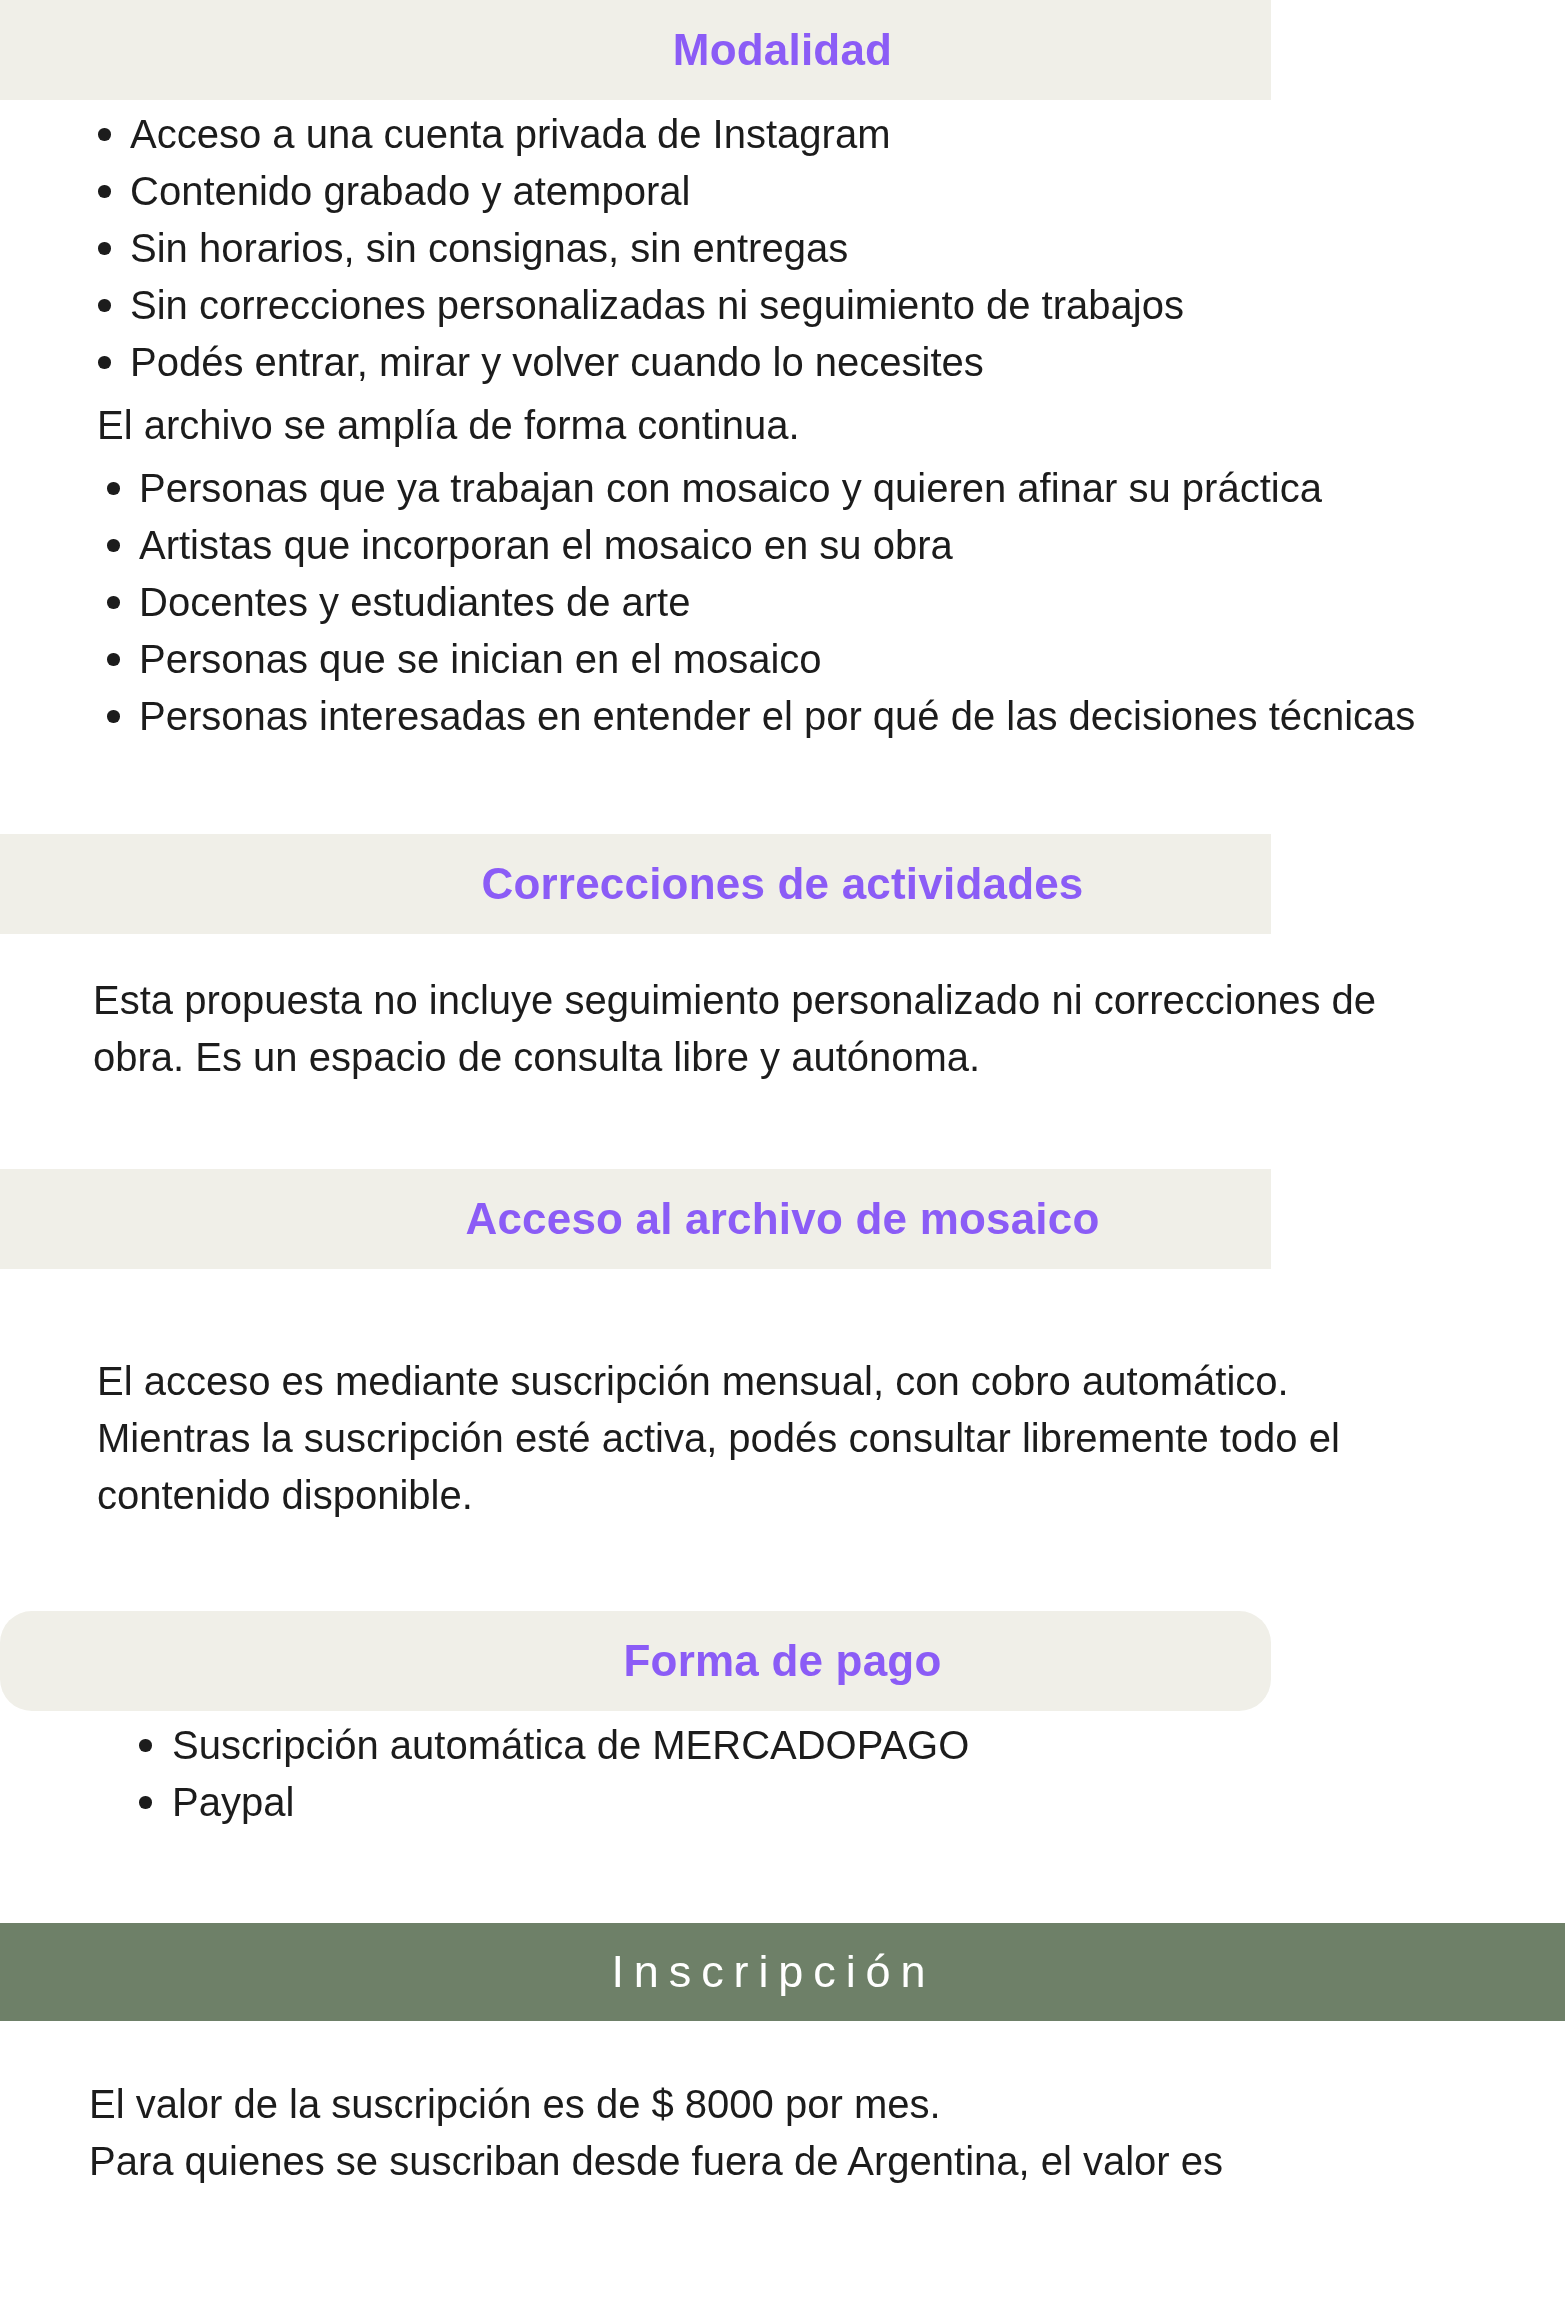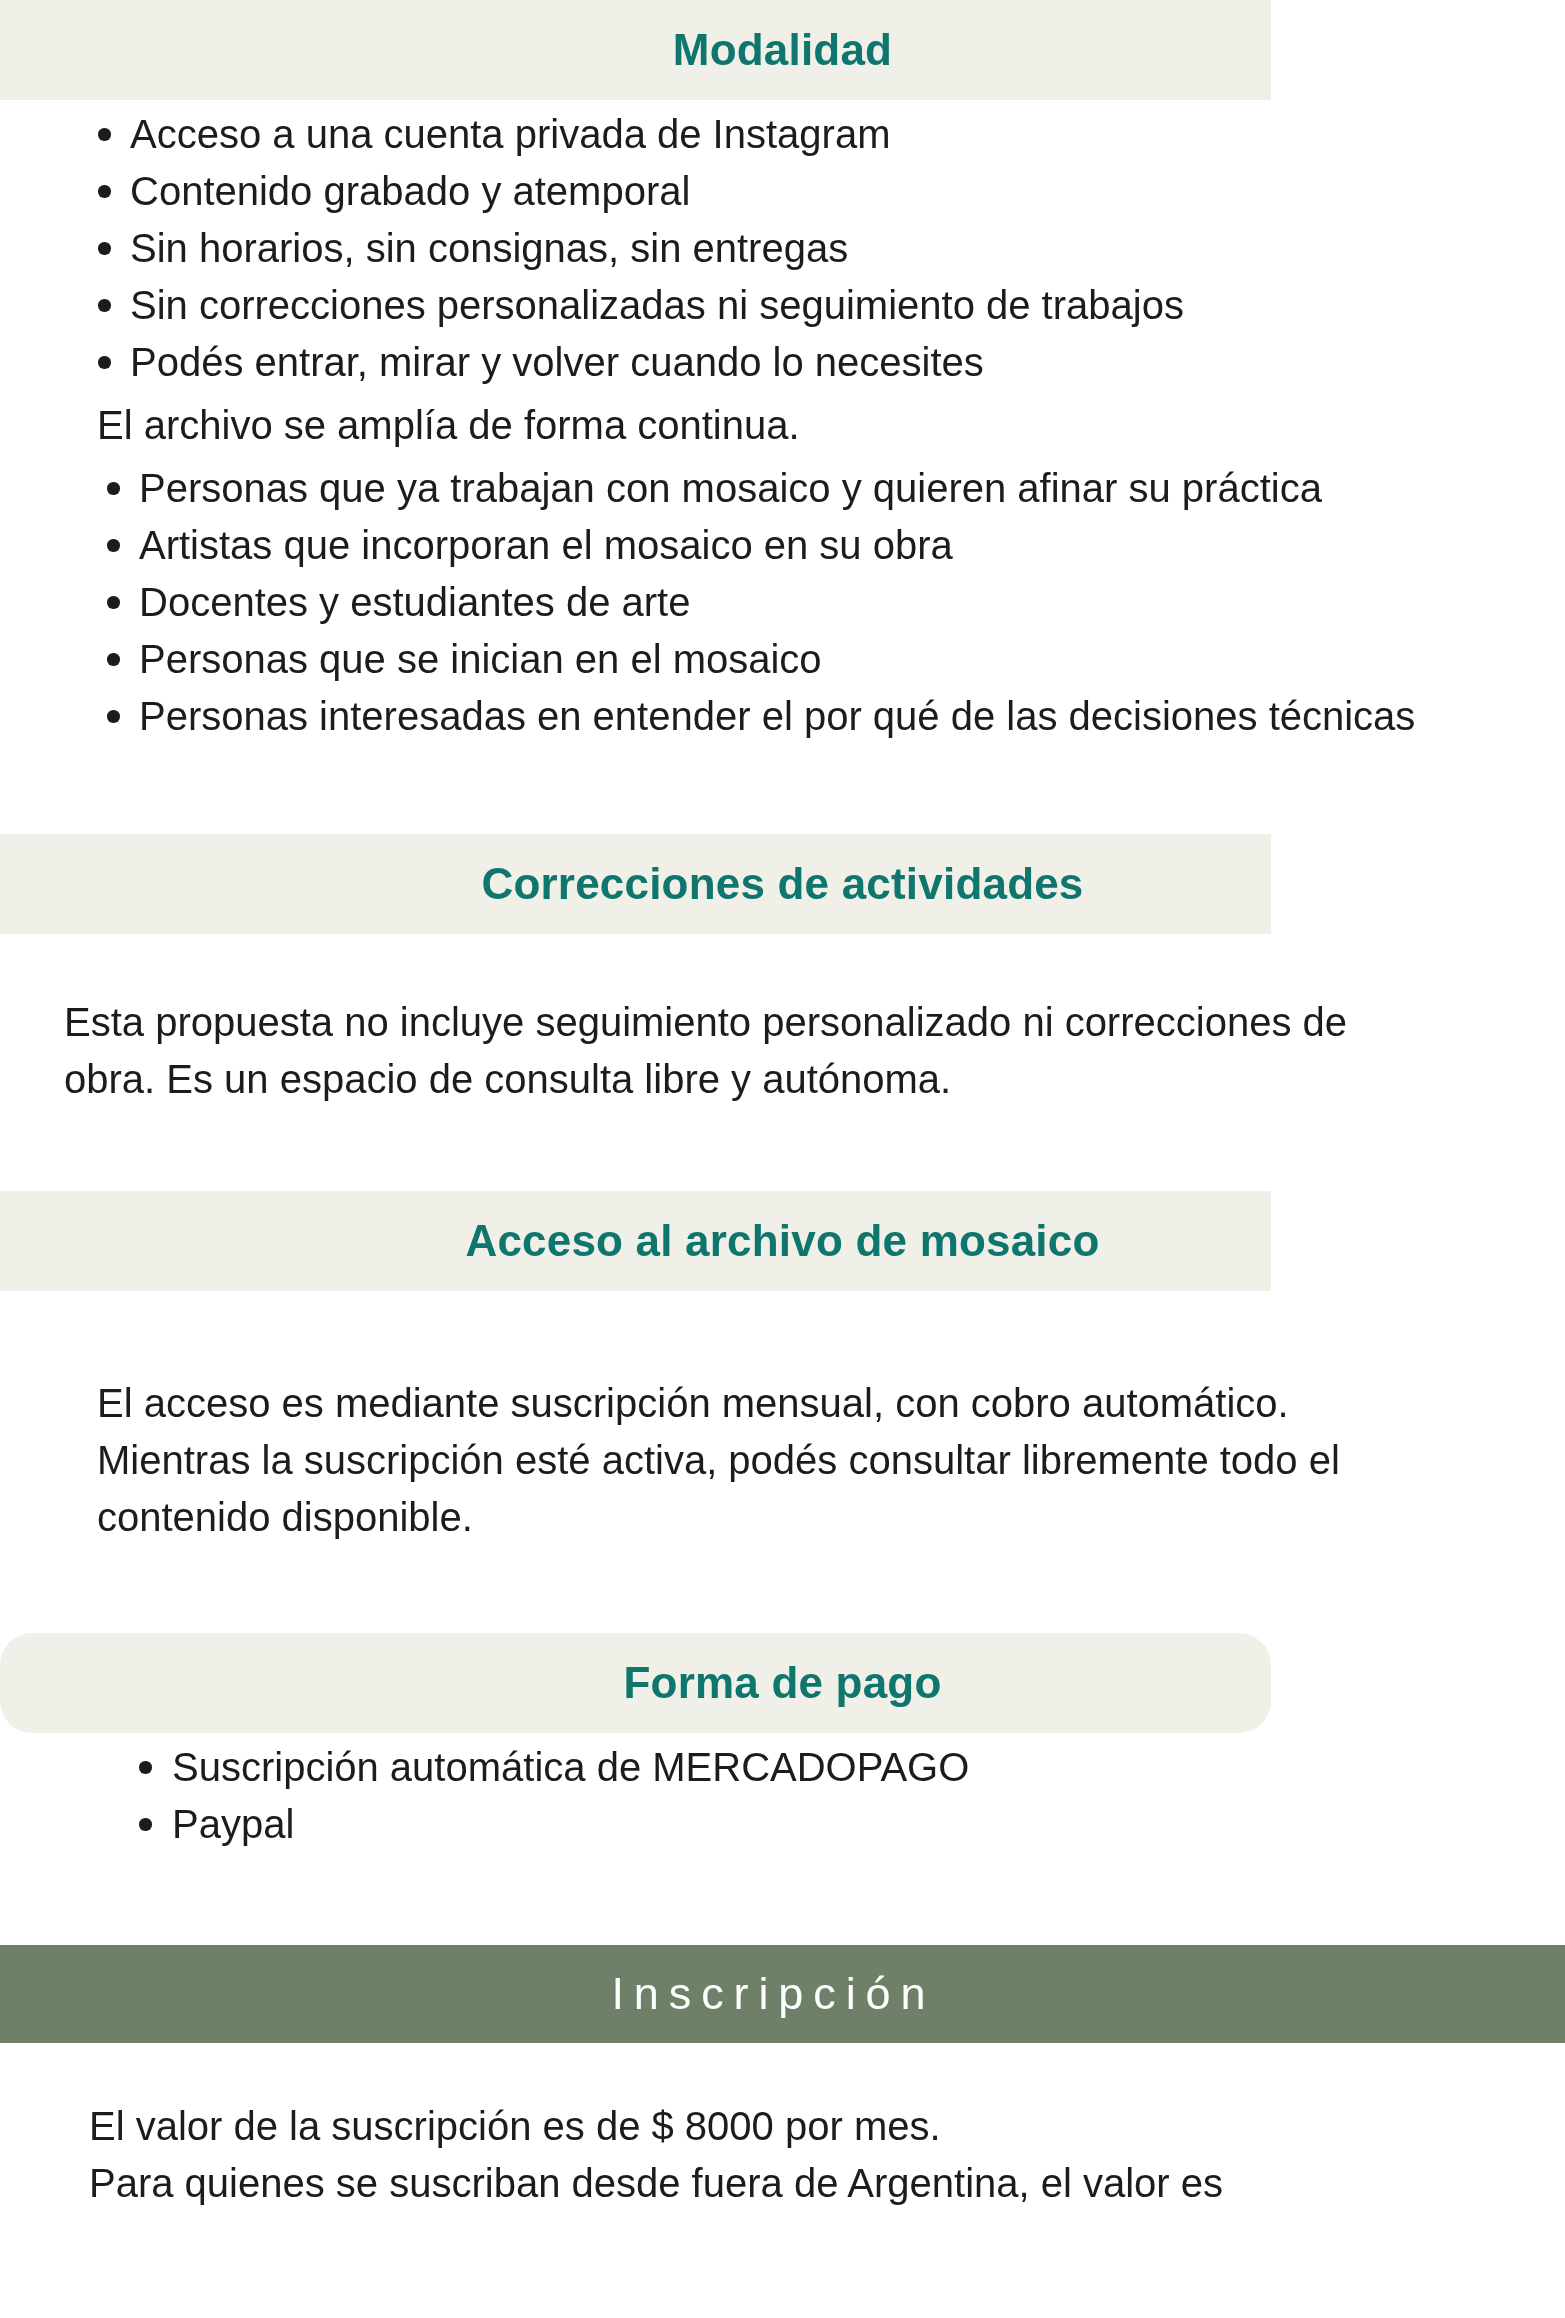--- a/index.html
+++ b/index.html
@@ -15,21 +15,21 @@
   
   .band{
     position:relative;
     width:1271px;height:100px;
     background:#f0efe8;
   }
   .band h2{
     position:absolute;left:0;top:0;margin:0;
     width:1565px;height:100%;
     display:flex;align-items:center;justify-content:center;
-    font-size:44px;font-weight:600;color:#0f766e;
+    font-size:44px;font-weight:600;color:#8b5cf6;
     letter-spacing:0.2px;
   }
   .band-green{
     position:relative;
     width:1565px;height:98px;
     background:#6e8068;
   }
   .band-green h2{
     position:absolute;left:0;top:0;margin:0;
     width:1537px;height:100%;
@@ -53,21 +53,21 @@
   }
 
   p{margin:0;}
   .para .line{line-height:57px;white-space:nowrap;}
 
   .list-1{--dot:92px;--text:124px;margin-top:58px;}
   .note-1{padding-left:97px;line-height:57px;white-space:nowrap;}
   .band-2{margin-top:83px;}
   .list-2{--dot:101px;--text:133px;margin-top:58px;}
   .band-3{margin-top:83px;}
-  .para-3{padding-left:64px;margin-top:60px;}
+  .para-3{padding-left:93px;margin-top:38px;}
   .band-4{margin-top:83px;}
   .para-4{padding-left:97px;margin-top:84px;}
   .band-5{margin-top:87px;border-radius:32px;}
   .list-5{--dot:133px;--text:166px;margin-top:55px;}
   .band-6{margin-top:86px;}
   .para-6{padding-left:89px;margin-top:55px;}
   .para-6 .line{line-height:57px;}
 </style>
 </head>
 <body>

